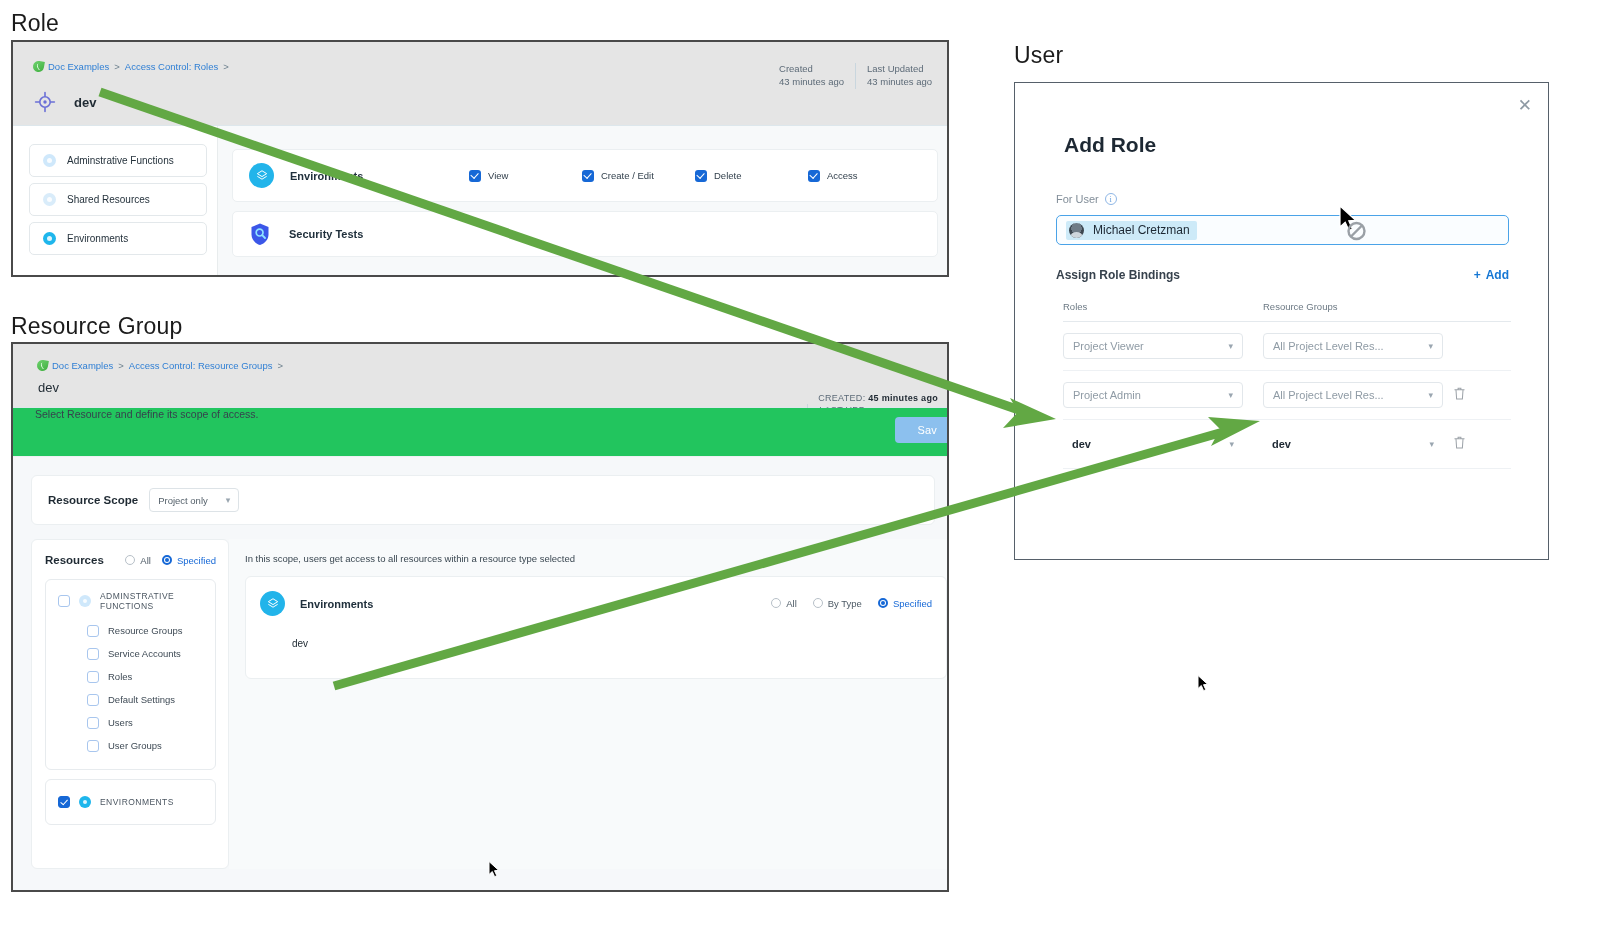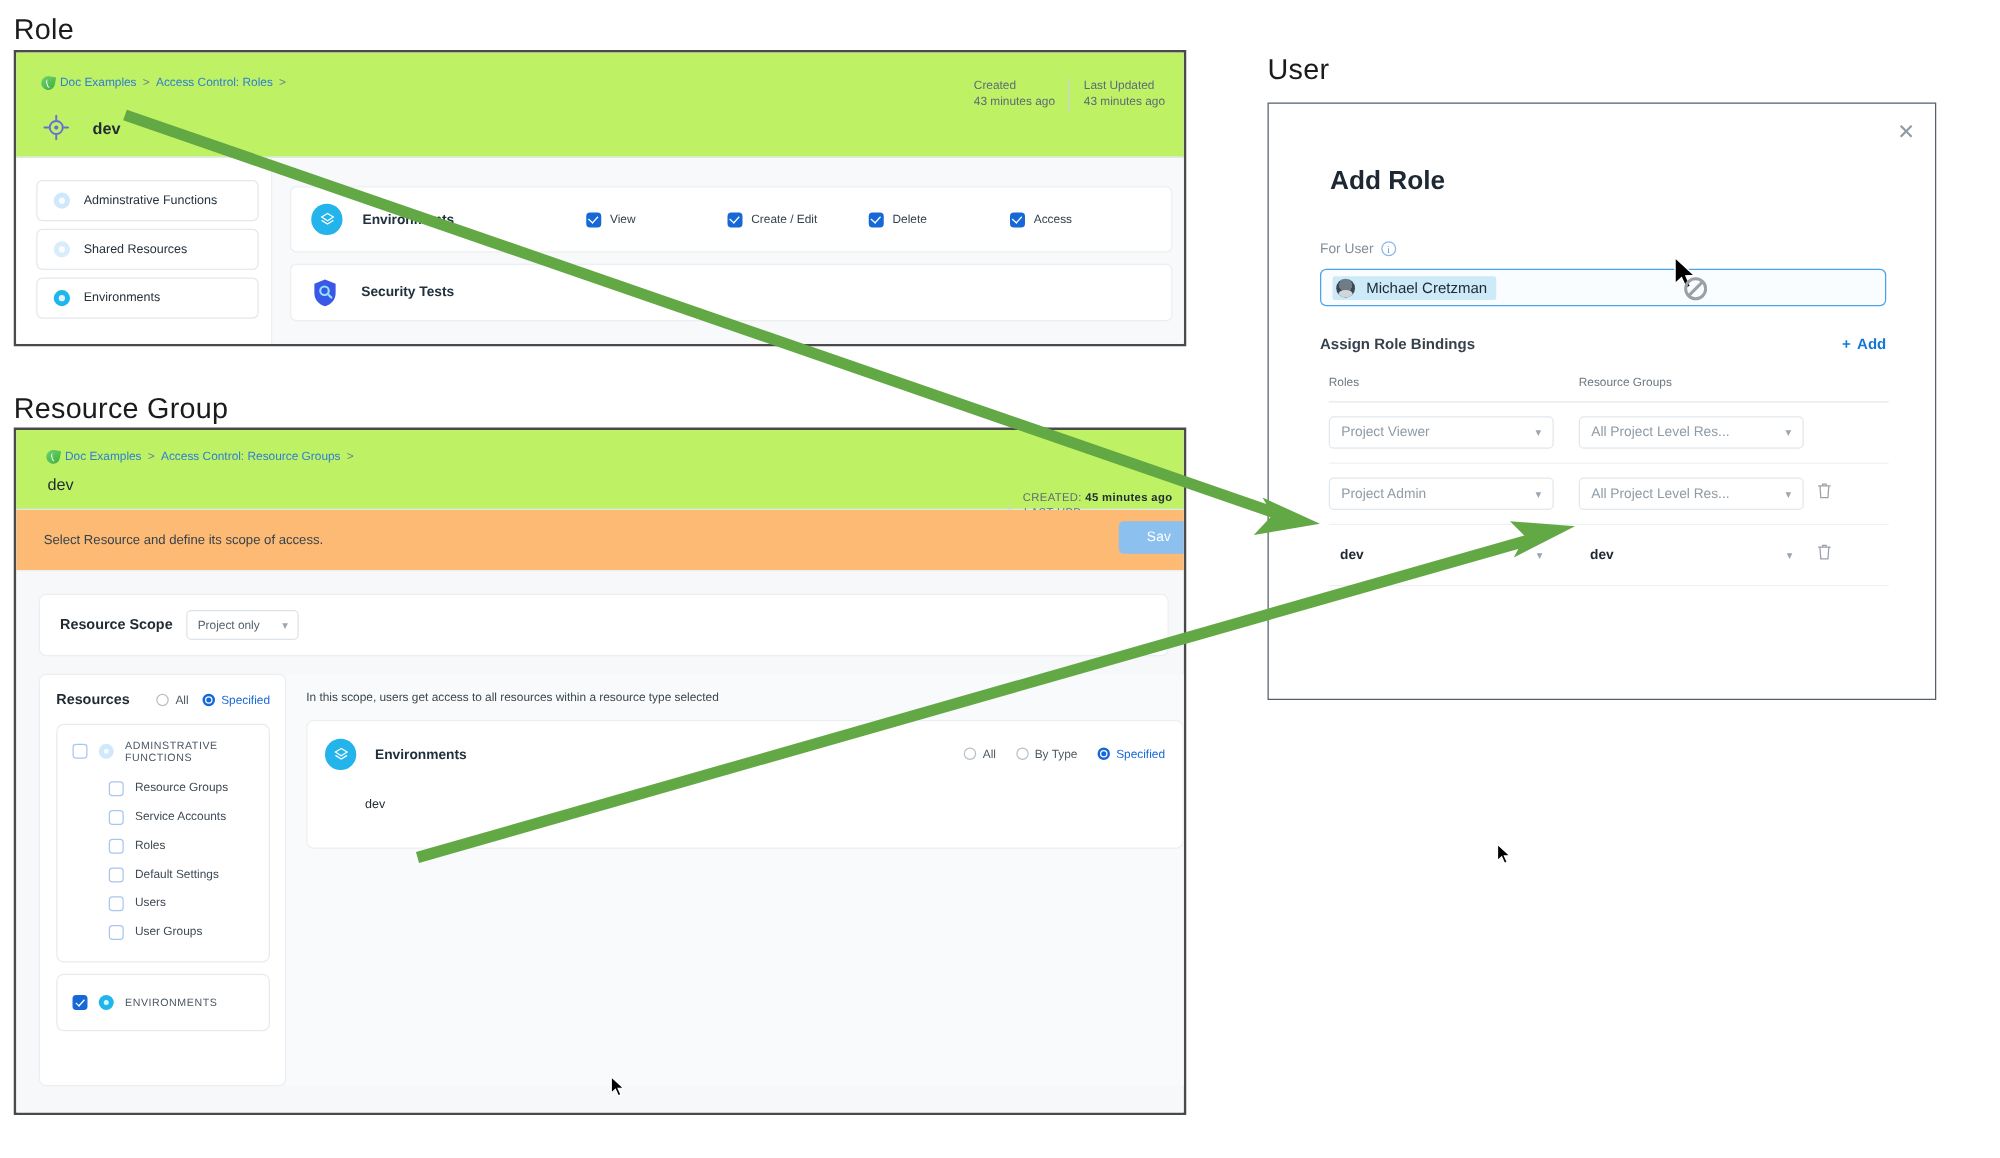--- a/index.html
+++ b/index.html
@@ -17,21 +17,21 @@
   }
   
   .panel{
     position:absolute;
     background:#fff;
     border:2px solid #4a4a4a;
     overflow:hidden;
     box-sizing:border-box;
   }
   .hdr{
-    background:#bef264;
+    background:#e5e5e5;
     border-bottom:1px solid #dde7ec;
     box-sizing:border-box;
     position:relative;
   }
   .crumb{
     display:flex;align-items:center;gap:4px;
     font-size:9.5px;color:#2f7fd4;white-space:nowrap;
   }
   .crumb .sep{color:#6b7f8c;margin:0 1px;}
   .leaf{
@@ -101,22 +101,22 @@
     border:solid #fff;border-width:0 1.8px 1.8px 0;transform:rotate(42deg);
   }
   .chk-item span{font-size:9.5px;color:#33414d;}
   .shield{width:22px;height:25px;flex:0 0 auto;margin-right:18px;}
 
   
   #rg-panel{left:11px;top:342px;width:938px;height:550px;}
   #rg-panel .hdr{height:64px;width:100%;}
   .rg-name{position:absolute;left:25px;top:36px;font-size:13px;color:#1f2a33;font-weight:500;}
   .rg-sub{
-    height:49px;background:#fdba74;border-bottom:1px solid #edf1f3;
-    display:flex;align-items:center;padding:0 22px;box-sizing:border-box;
+    height:49px;background:#22c55e;border-bottom:1px solid #edf1f3;
+    display:flex;padding:0 22px;box-sizing:border-box;
     font-size:10.5px;color:#36424d;position:relative;
   }
   .save-btn{
     position:absolute;right:-12px;top:9px;background:#8cc0ee;color:#fff;
     border-radius:4px;font-size:11px;padding:7px 22px;letter-spacing:.2px;
   }
   .rg-body{background:#f6f8fa;height:435px;padding:18px 0 0 0;box-sizing:border-box;position:relative;}
   .scope-card{
     background:#fff;border:1px solid #ebeff1;border-radius:6px;
     margin:0 12px 14px 18px;height:50px;display:flex;align-items:center;

